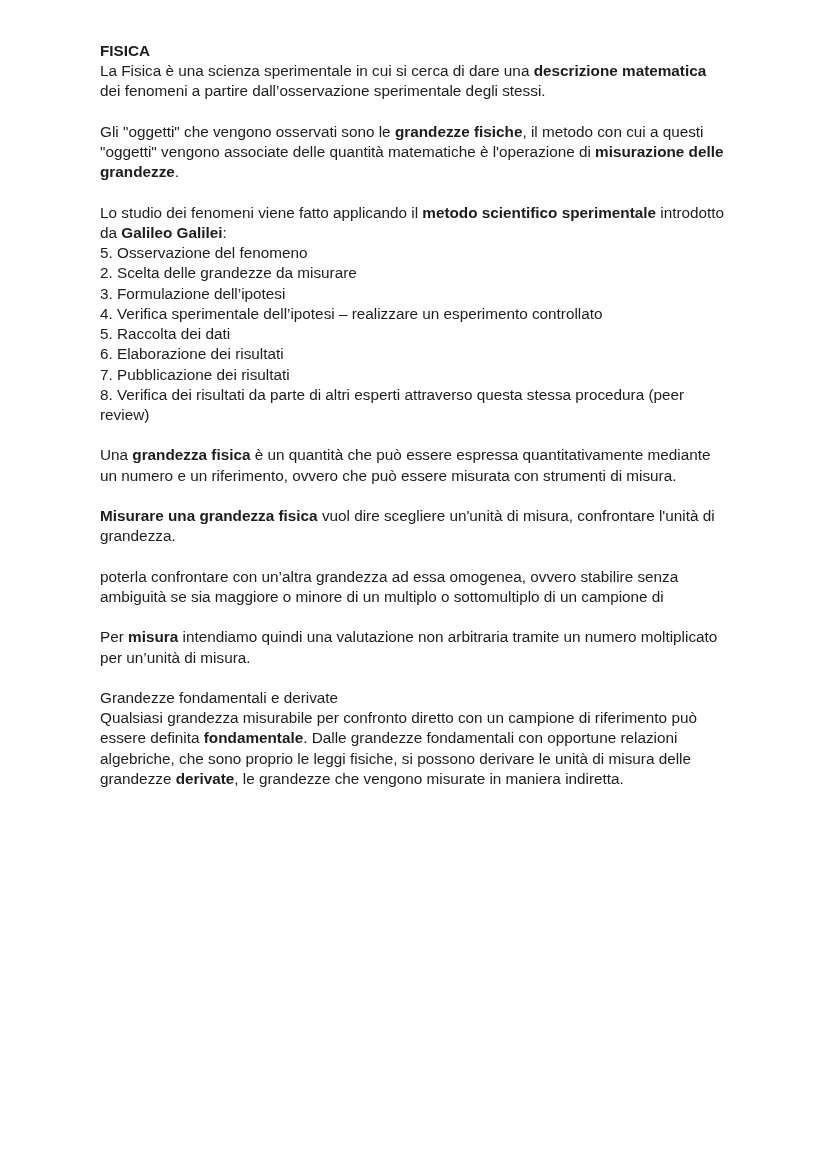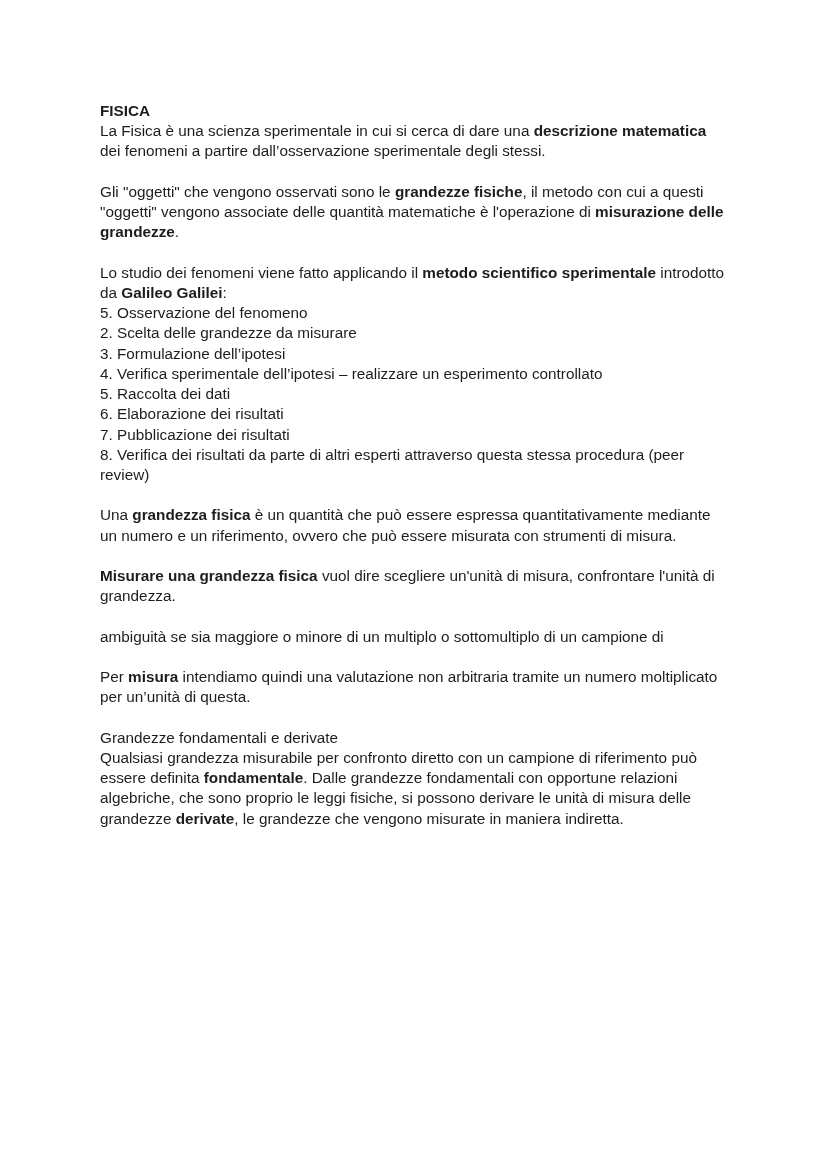--- a/index.html
+++ b/index.html
@@ -12,21 +12,21 @@
     height: 1169px;
     overflow: hidden;
     font-family: "Liberation Sans", "DejaVu Sans", sans-serif;
   }
   .page {
     position: relative;
     width: 828px;
     height: 1169px;
     background: #ffffff;
     box-sizing: border-box;
-    padding: 101px 100px 0 100px;
+    padding: 41px 100px 0 100px;
   }
   .doc-body {
     width: 628px;
     color: #1d1d1f;
     font-size: 15.3px;
   }
   .paragraph {
     margin: 0 0 20.23px 0;
   }
   .paragraph.tight {
@@ -75,25 +75,26 @@
       </div>
       <div class="paragraph">
         <div class="line"><span class="run">Una </span><span class="run bold">grandezza fisica</span><span class="run"> è un quantità che può essere espressa quantitativamente mediante</span></div>
         <div class="line"><span class="run">un numero e un riferimento, ovvero che può essere misurata con strumenti di misura.</span></div>
       </div>
       <div class="paragraph">
         <div class="line"><span class="run bold">Misurare una grandezza fisica</span><span class="run"> vuol dire scegliere un'unità di misura, confrontare l'unità di</span></div>
         <div class="line"><span class="run">grandezza.</span></div>
       </div>
       <div class="paragraph">
+        <div class="line"><span class="run">poterla confrontare con un’altra grandezza ad essa omogenea, ovvero stabilire senza</span></div>
         <div class="line"><span class="run">ambiguità se sia maggiore o minore di un multiplo o sottomultiplo di un campione di</span></div>
       </div>
       <div class="paragraph">
         <div class="line"><span class="run">Per </span><span class="run bold">misura</span><span class="run"> intendiamo quindi una valutazione non arbitraria tramite un numero moltiplicato</span></div>
-        <div class="line"><span class="run">per un’unità di questa.</span></div>
+        <div class="line"><span class="run">per un’unità di misura.</span></div>
       </div>
       <div class="paragraph">
         <div class="line"><span class="run">Grandezze fondamentali e derivate</span></div>
         <div class="line"><span class="run">Qualsiasi grandezza misurabile per confronto diretto con un campione di riferimento può</span></div>
         <div class="line"><span class="run">essere definita </span><span class="run bold">fondamentale</span><span class="run">. Dalle grandezze fondamentali con opportune relazioni</span></div>
         <div class="line"><span class="run">algebriche, che sono proprio le leggi fisiche, si possono derivare le unità di misura delle</span></div>
         <div class="line"><span class="run">grandezze </span><span class="run bold">derivate</span><span class="run">, le grandezze che vengono misurate in maniera indiretta.</span></div>
       </div>
     </div>
 </div>

